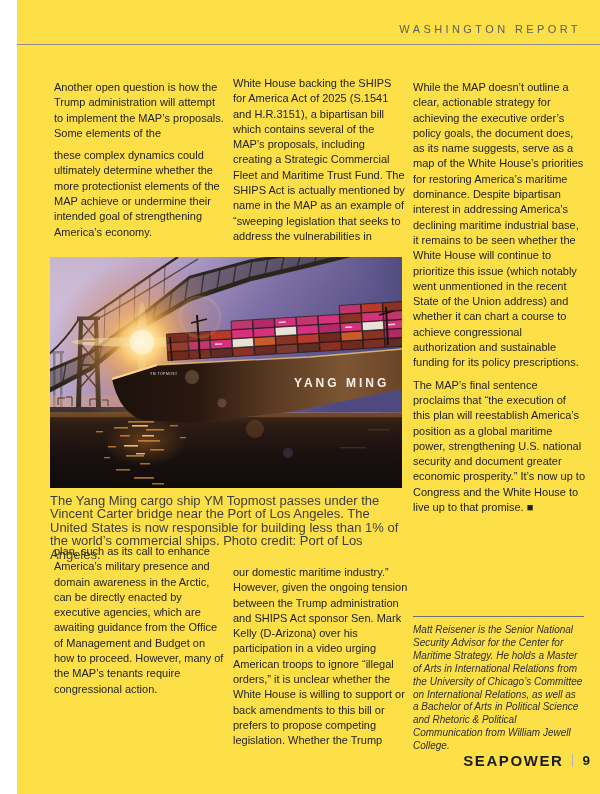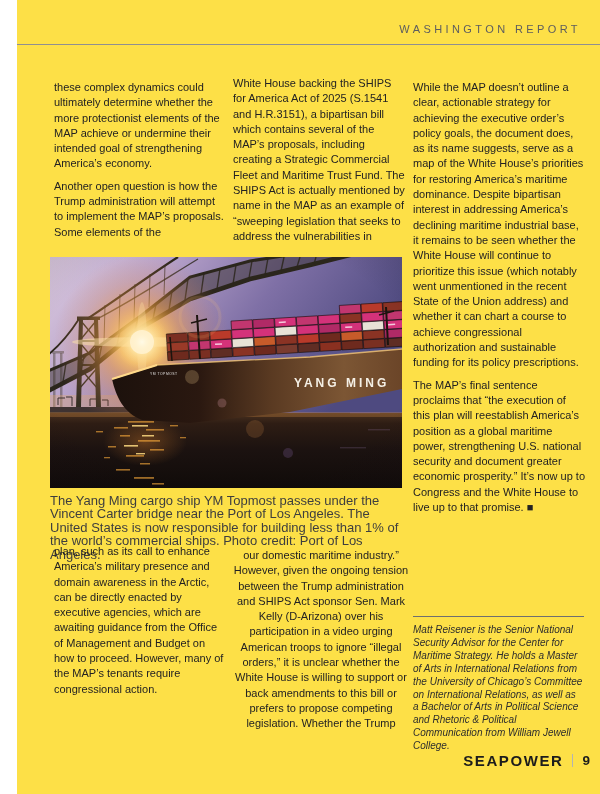--- a/index.html
+++ b/index.html
@@ -7,43 +7,43 @@
         font-family:"Liberation Sans","DejaVu Sans",sans-serif;color:#232222;margin-left:17px;}
   .kicker{position:absolute;top:23px;right:36px;font-size:11px;letter-spacing:3.4px;
           color:#5d5d5f;font-weight:400;white-space:nowrap;}
   .hrule{position:absolute;top:44px;left:0;width:600px;height:1px;background:#8f8f91;}
   .body-col{position:absolute;font-size:11px;line-height:15.3px;color:#232222;text-align:left;}
   .body-col p{margin:0 0 7px 0;}
   .c1t{left:37px;top:80px;width:171px;}
   .c2t{left:216px;top:76px;width:173px;}
   .c3{left:396px;top:80px;width:173px;}
   .c1b{left:37px;top:544px;width:171px;}
-  .c2b{left:216px;top:548px;width:176px;text-align:center;}
+  .c2b{left:216px;top:565px;width:176px;}
   .photo{position:absolute;left:33px;top:257px;width:352px;height:231px;background:#2a2030;}
   .photo svg{display:block;}
   .caption{position:absolute;left:33px;top:494px;width:353px;font-size:13px;
            line-height:13.4px;color:#3e3e3e;}
   .bio{position:absolute;left:396px;top:616px;width:171px;border-top:1px solid #6f6f6f;
        padding-top:7px;font-size:10px;line-height:12.9px;font-style:italic;color:#2d2d2d;}
   .footer{position:absolute;top:752px;right:27px;display:flex;align-items:center;}
   .mag{font-weight:bold;font-size:15px;letter-spacing:1.6px;color:#1c1c1c;}
   .sep{width:1px;height:13px;background:#b3b3b3;margin:0 9px;}
   .pageno{font-weight:bold;font-size:13.5px;color:#1c1c1c;}
 </style>
 </head>
 <body>
 
 <div class="page">
 
   <div class="kicker">WASHINGTON REPORT</div>
   <div class="hrule"></div>
 
   <div class="body-col c1t">
+    <p>Another open question is how the Trump administration will attempt to implement the MAP’s proposals. Some elements of the</p>
     <p>these complex dynamics could ultimately determine whether the more protectionist elements of the MAP achieve or undermine their intended goal of strengthening America’s economy.</p>
-    <p>Another open question is how the Trump administration will attempt to implement the MAP’s proposals. Some elements of the</p>
   </div>
 
   <div class="body-col c2t">
     <p>White House backing the SHIPS for America Act of 2025 (S.1541 and H.R.3151), a bipartisan bill which contains several of the MAP’s proposals, including creating a Strategic Commercial Fleet and Maritime Trust Fund. The SHIPS Act is actually mentioned by name in the MAP as an example of “sweeping legislation that seeks to address the vulnerabilities in</p>
   </div>
 
   <div class="body-col c3">
     <p>While the MAP doesn’t outline a clear, actionable strategy for achieving the executive order’s policy goals, the document does, as its name suggests, serve as a map of the White House’s priorities for restoring America’s maritime dominance. Despite bipartisan interest in addressing America’s declining maritime industrial base, it remains to be seen whether the White House will continue to prioritize this issue (which notably went unmentioned in the recent State of the Union address) and whether it can chart a course to achieve congressional authorization and sustainable funding for its policy prescriptions.</p>
     <p>The MAP’s final sentence proclaims that “the execution of this plan will reestablish America’s position as a global maritime power, strengthening U.S. national security and document greater economic prosperity.” It’s now up to Congress and the White House to live up to that promise. ■</p>
   </div>

